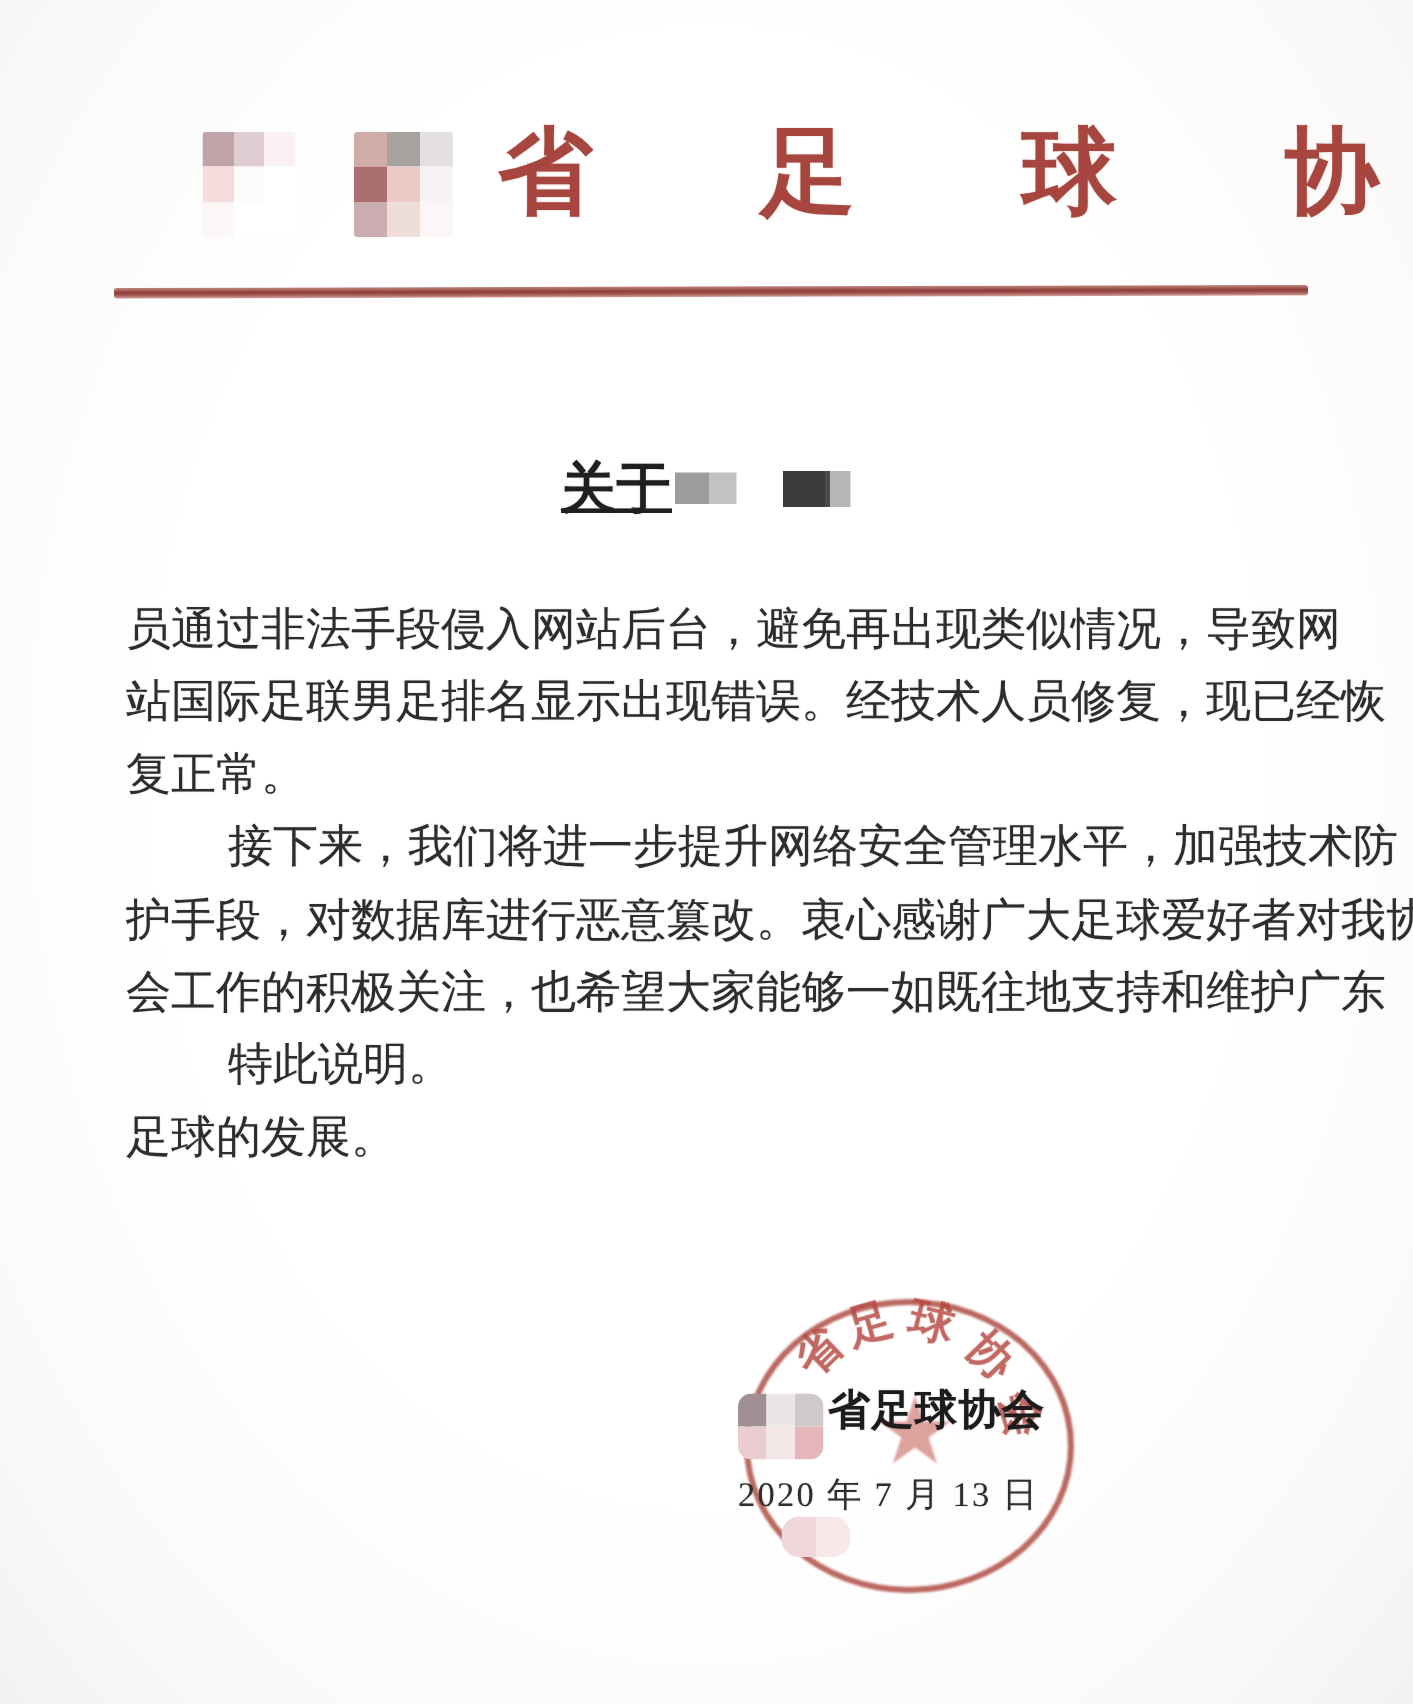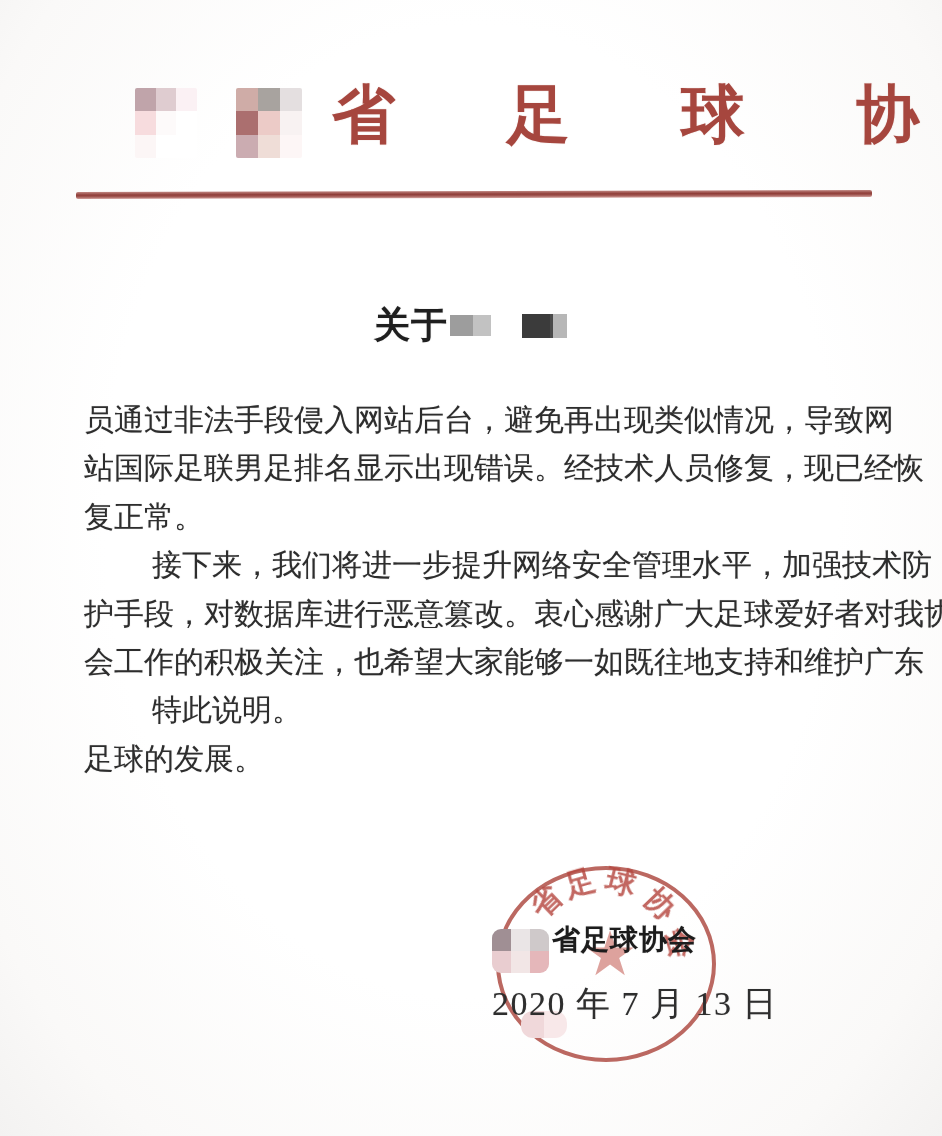--- a/index.html
+++ b/index.html
@@ -24,20 +24,21 @@
     background:linear-gradient(to bottom,#c08681 0%,#8f3d38 45%,#a35a55 70%,#d3a29e 100%);
     transform:rotate(-0.15deg);border-radius:2px;
   }
   
   .doc-title{
     position:absolute;left:0;top:301px;width:942px;
     display:flex;justify-content:center;align-items:center;
     font-size:36px;font-weight:bold;color:#1f1f1f;letter-spacing:1px;
     white-space:nowrap;
     text-shadow:0 0 1px rgba(0,0,0,.35);
+    text-decoration:underline;
   }
   .t-block{display:inline-block;vertical-align:middle;}
   .t-block1{width:41px;height:21px;margin-left:2px;background:linear-gradient(to right,#9d9d9d 55%,#c2c2c2 55%);}
   .t-block2{width:45px;height:24px;margin-left:31px;margin-right:1px;background:linear-gradient(to right,#3b3b3b 62%,#4a4a4a 62%,#4a4a4a 70%,#b7b7b7 70%);}
   
   .body-block{
     position:absolute;left:84px;top:396px;width:810px;
     font-size:30px;line-height:48.4px;color:#2d2d2d;
     text-shadow:0 0 1px rgba(45,45,45,.28);
   }
@@ -45,21 +46,21 @@
   .body-line.indent{padding-left:68px;}
   
   .sig-org{
     position:absolute;left:552px;top:921px;
     font-size:28px;font-weight:bold;color:#1c1c1c;letter-spacing:1px;
     white-space:nowrap;z-index:6;
     text-shadow:0 0 1px rgba(0,0,0,.3);
   }
   .sig-date{
     position:absolute;left:492px;top:981px;
-    font-size:34px;color:#2e2e2e;letter-spacing:1.5px;
+    font-size:23px;color:#2e2e2e;letter-spacing:1.5px;
     white-space:nowrap;z-index:6;
     text-shadow:0 0 1px rgba(0,0,0,.25);
   }
   
   .seal-ring{
     position:absolute;left:496px;top:866px;width:212px;height:188px;
     border:4.5px solid rgba(170,66,58,.8);border-radius:50%;
     filter:blur(0.6px);z-index:3;
   }
   .seal-star{

